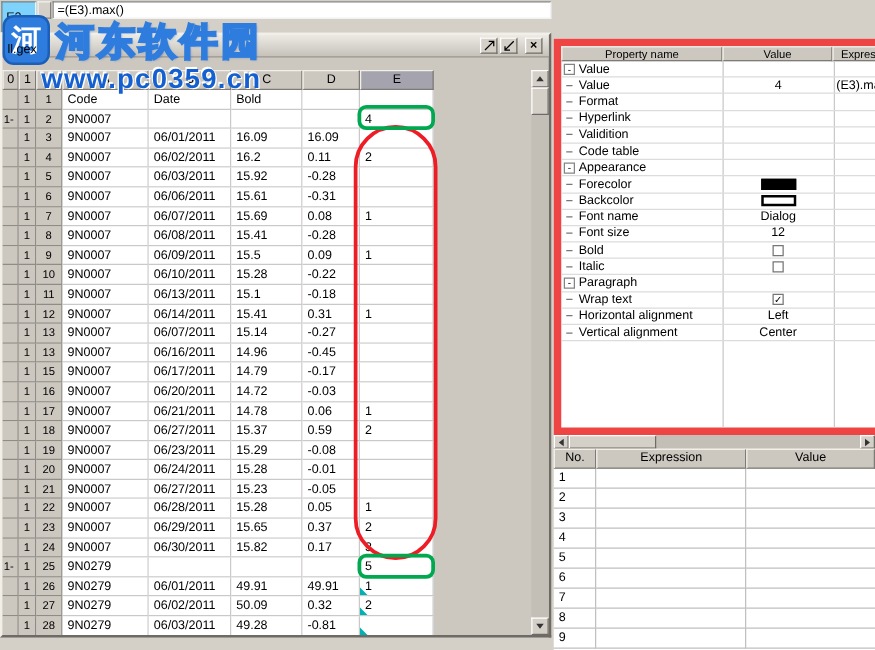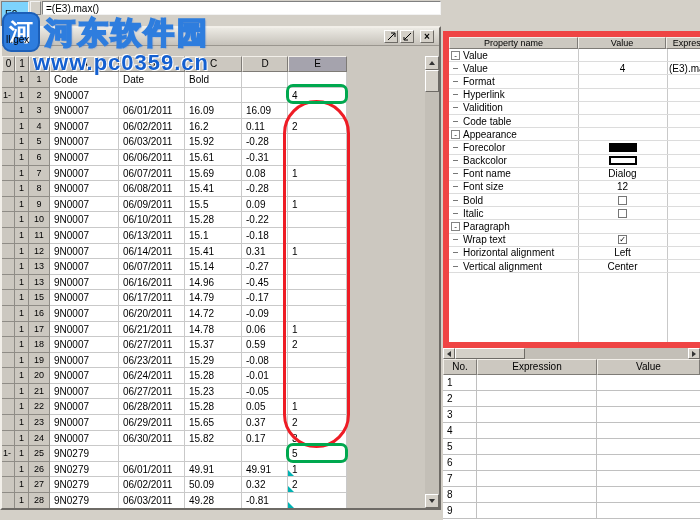--- a/index.html
+++ b/index.html
@@ -305,21 +305,21 @@
         <div class="dcell c-D">-0.17</div>
         <div class="dcell c-E"></div>
       </div>
       <div class="grow">
         <div class="gcell c-outline"></div>
         <div class="gcell c-level">1</div>
         <div class="gcell c-rownum">16</div>
         <div class="dcell c-A">9N0007</div>
         <div class="dcell c-B">06/20/2011</div>
         <div class="dcell c-C">14.72</div>
-        <div class="dcell c-D">-0.09</div>
+        <div class="dcell c-D">-0.03</div>
         <div class="dcell c-E"></div>
       </div>
       <div class="grow">
         <div class="gcell c-outline"></div>
         <div class="gcell c-level">1</div>
         <div class="gcell c-rownum">17</div>
         <div class="dcell c-A">9N0007</div>
         <div class="dcell c-B">06/21/2011</div>
         <div class="dcell c-C">14.78</div>
         <div class="dcell c-D">0.06</div>

